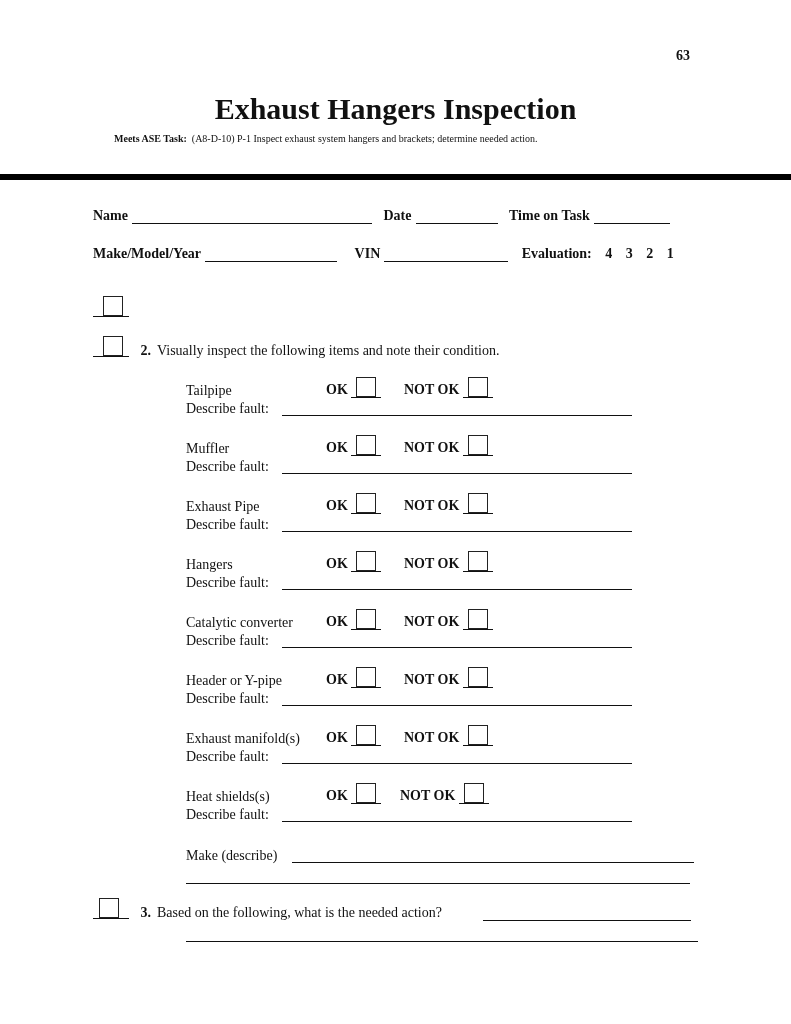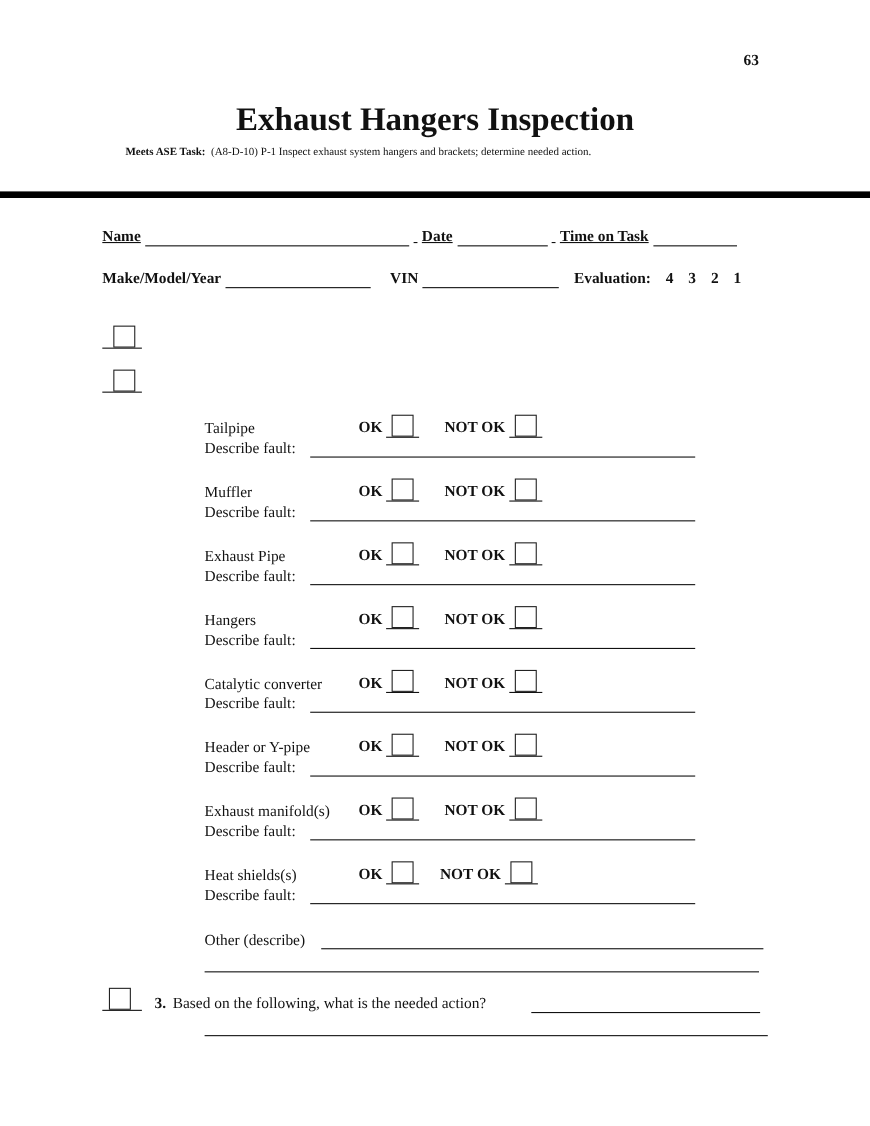--- a/index.html
+++ b/index.html
@@ -31,21 +31,21 @@
 <body>
 
 <div class="abs pagenum">63</div>
 <div class="abs title">Exhaust Hangers Inspection</div>
 <div class="abs task">
   <b>Meets ASE Task:</b>&nbsp;
   <span>(A8-D-10) P-1 Inspect exhaust system hangers and brackets; determine needed action.</span>
 </div>
 <div class="abs rule"></div>
 
-<div class="abs row" style="left:93px; top:208px;text-decoration:underline;">
+<div class="abs row" style="left:93px; top:208px;">
   <span class="lbl">Name</span><span class="uline" style="width:240px"></span>
   <span class="lbl" style="margin-left:4px">Date</span><span class="uline" style="width:82px"></span>
   <span class="lbl" style="margin-left:4px">Time on Task</span><span class="uline" style="width:76px"></span>
 </div>
 
 <div class="abs row" style="left:93px; top:246px;">
   <span class="lbl">Make/Model/Year</span><span class="uline" style="width:132px"></span>
   <span class="lbl" style="margin-left:10px">VIN</span><span class="uline" style="width:124px"></span>
   <span class="lbl eval" style="margin-left:6px">
     <span style="margin-left:0">Evaluation:</span>
@@ -55,20 +55,23 @@
     <span>1</span>
   </span>
 </div>
 
 <div class="abs step" style="left:93px; top:296px;">
   <span class="chk" style="padding:0 6px 0 10px"><span class="box"></span></span>
 </div>
 
 <div class="abs step" style="left:93px; top:336px;">
   <span class="chk" style="padding:0 6px 0 10px"><span class="box"></span></span>
+  <span style="position:relative; top:2px; margin-left:8px">
+    <span class="num">2.</span><span>Visually inspect the following items and note their condition.</span>
+  </span>
 </div>
 
 <div class="abs item" style="left:186px; top:383px; width:460px; height:40px;">
   <span class="name">Tailpipe</span>
   <span class="ok"><span>OK</span> <span class="chk"><span class="box"></span></span></span>
   <span class="notok"><span>NOT OK</span> <span class="chk"><span class="box"></span></span></span>
   <span class="fault">Describe fault:</span>
   <span class="faultline"></span>
 </div>
 
@@ -121,21 +124,21 @@
 </div>
 
 <div class="abs item" style="left:186px; top:789px; width:460px; height:40px;">
   <span class="name">Heat shields(s)</span>
   <span class="ok"><span>OK</span> <span class="chk"><span class="box"></span></span></span>
   <span class="notok" style="left:214px"><span>NOT OK</span> <span class="chk"><span class="box"></span></span></span>
   <span class="fault">Describe fault:</span>
   <span class="faultline"></span>
 </div>
 
-<div class="abs item" style="left:186px; top:848px;">Other (describe)</div>
+<div class="abs item" style="left:186px; top:848px;">Make (describe)</div>
 <div class="line" style="left:292px; top:862px; width:402px;"></div>
 <div class="line" style="left:186px; top:883px; width:504px;"></div>
 
 <div class="abs step" style="left:93px; top:898px;">
   <span class="chk" style="padding:0 10px 0 6px"><span class="box"></span></span>
   <span style="position:relative; top:2px; margin-left:8px">
     <span class="num">3.</span><span>Based on the following, what is the needed action?</span>
   </span>
 </div>
 <div class="line" style="left:483px; top:920px; width:208px;"></div>

